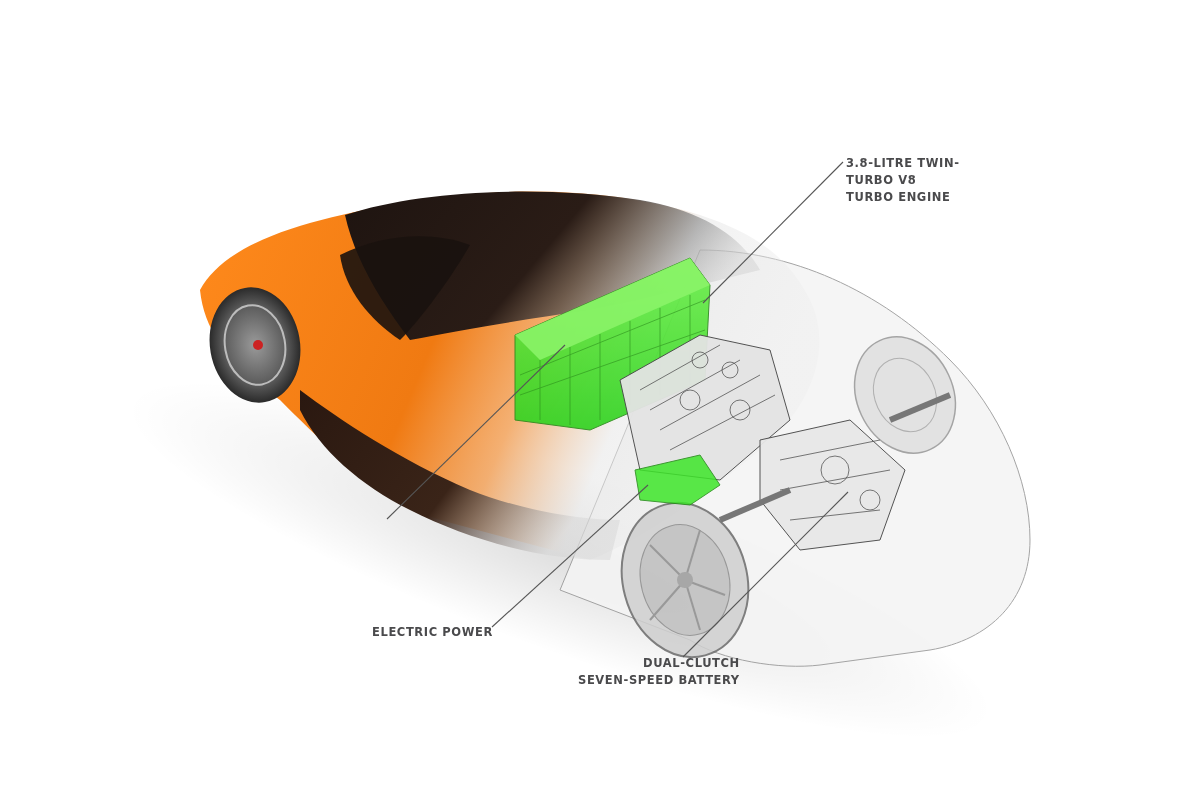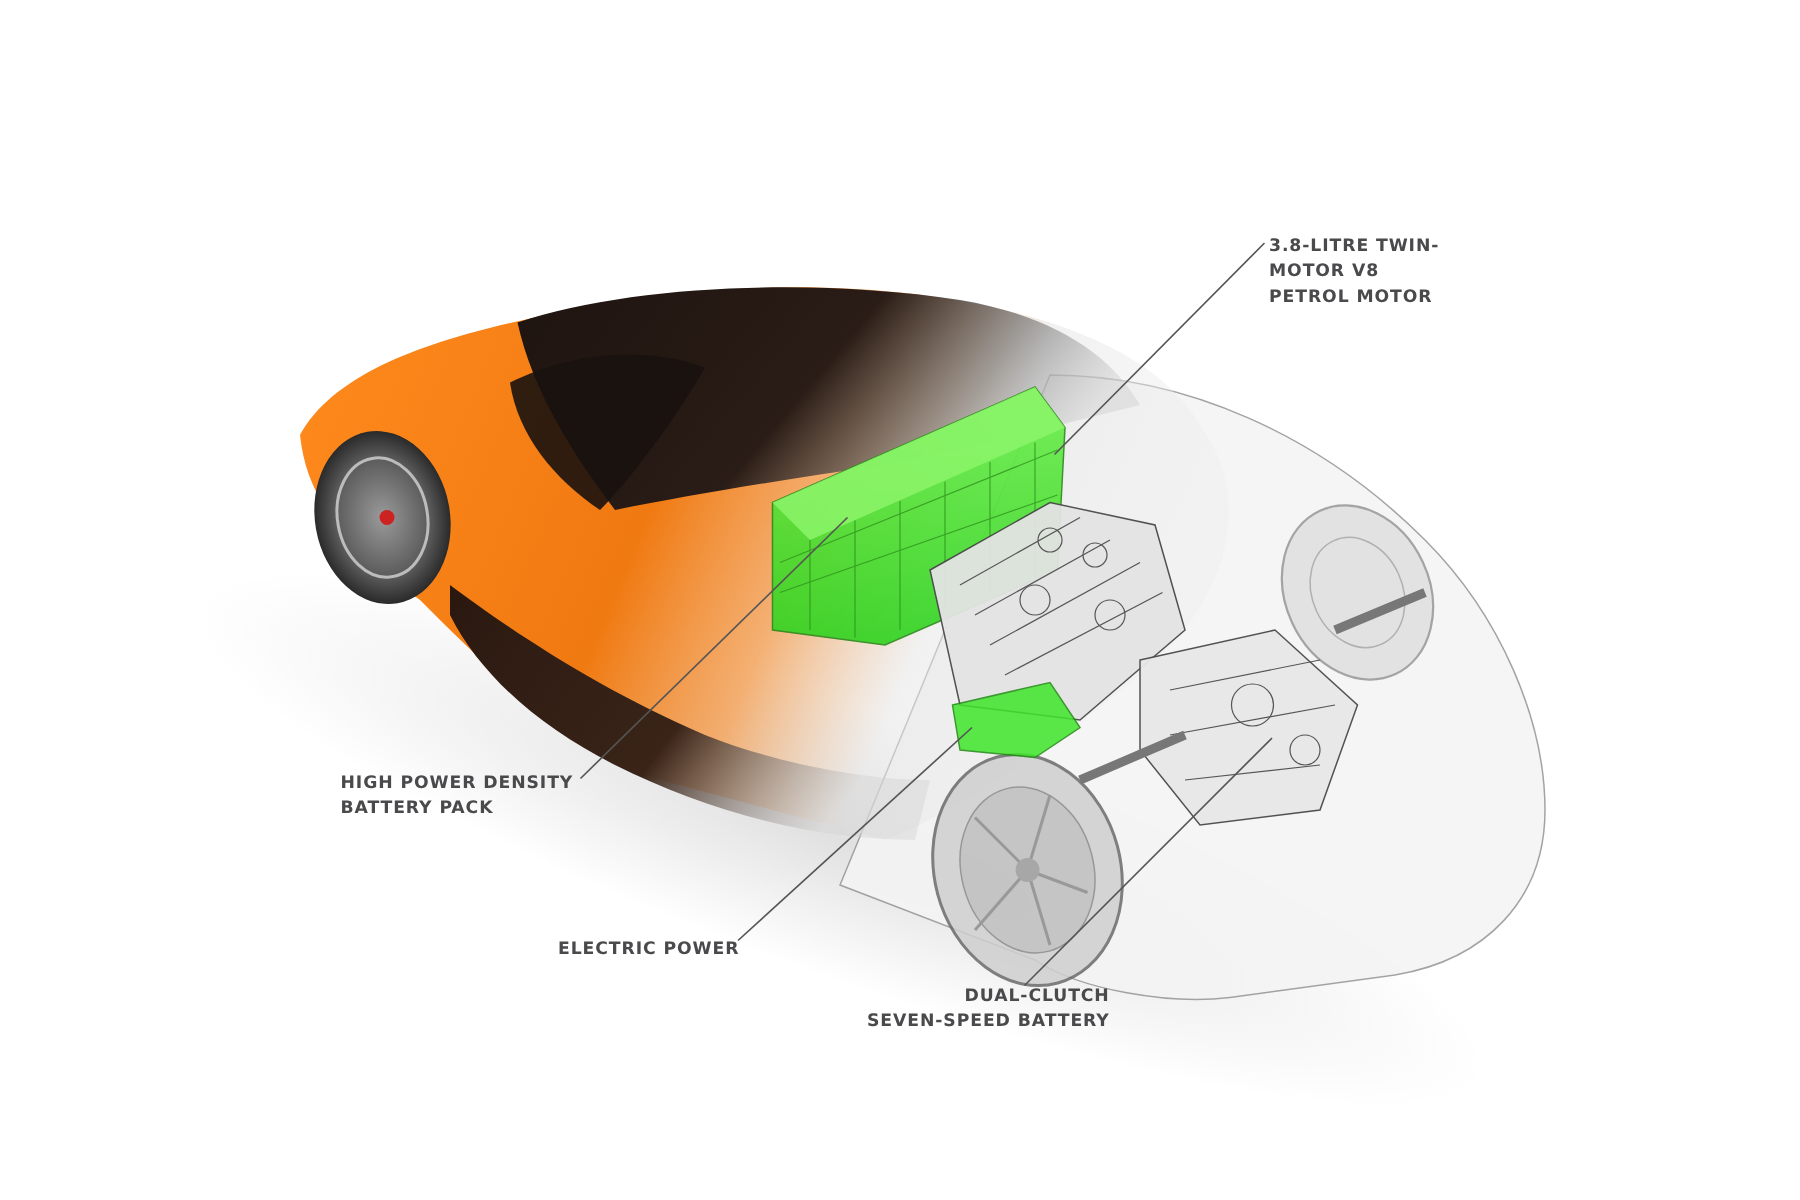--- a/index.html
+++ b/index.html
@@ -146,28 +146,24 @@
     <g stroke="#555555" stroke-width="1.1">
       <line x1="843" y1="162" x2="703" y2="303"></line>
       <line x1="387" y1="519" x2="565" y2="345"></line>
       <line x1="492" y1="627" x2="648" y2="485"></line>
       <line x1="683" y1="657" x2="848" y2="492"></line>
     </g>
   </svg>
 
   <div class="label" style="left:846px; top:155px;">
     <span>3.8-LITRE TWIN-</span>
-    <span>MOTOR V8</span>
-    <span>PETROL MOTOR</span>
+    <span>TURBO V8</span>
+    <span>TURBO ENGINE</span>
   </div>
 
-  <div class="label" style="left:227px; top:513px;">
-    <span>HIGH POWER DENSITY</span>
-    <span>BATTERY PACK</span>
-  </div>
 
   <div class="label" style="left:372px; top:624px;">
     <span>ELECTRIC POWER</span>
   </div>
 
   <div class="label" style="left:578px; top:655px;text-align:right;">
     <span>DUAL-CLUTCH</span>
     <span>SEVEN-SPEED BATTERY</span>
   </div>
 

